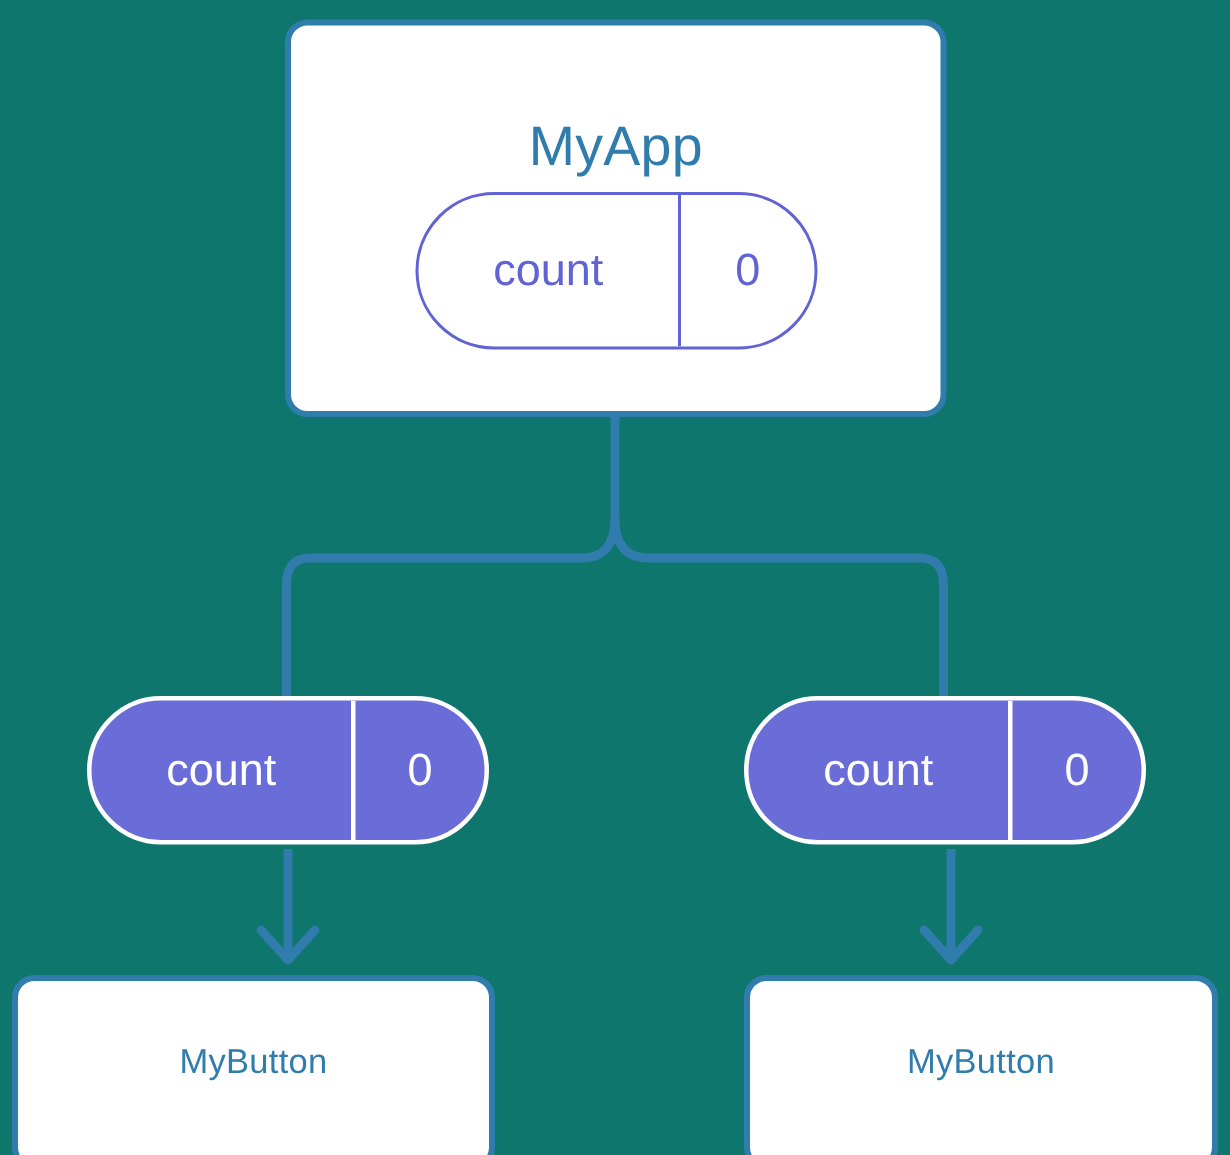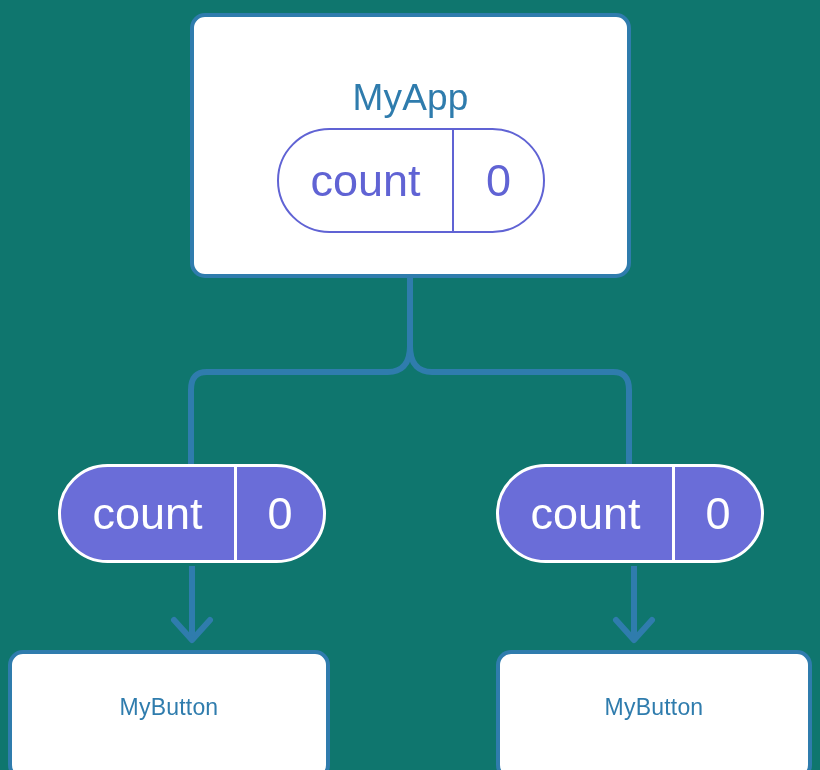--- a/index.html
+++ b/index.html
@@ -67,21 +67,21 @@
     align-items: stretch;
     border-radius: 999px;
     overflow: hidden;
     z-index: 3;
   }
   .state-pill .pill-key,
   .state-pill .pill-val {
     display: flex;
     align-items: center;
     justify-content: center;
-    font-size: 45px;
+    font-size: 30px;
     font-weight: 400;
     line-height: 1;
     white-space: nowrap;
   }
 
   
   .state-pill.outlined {
     background: #ffffff;
     border: 2px solid #6063d4;
   }

